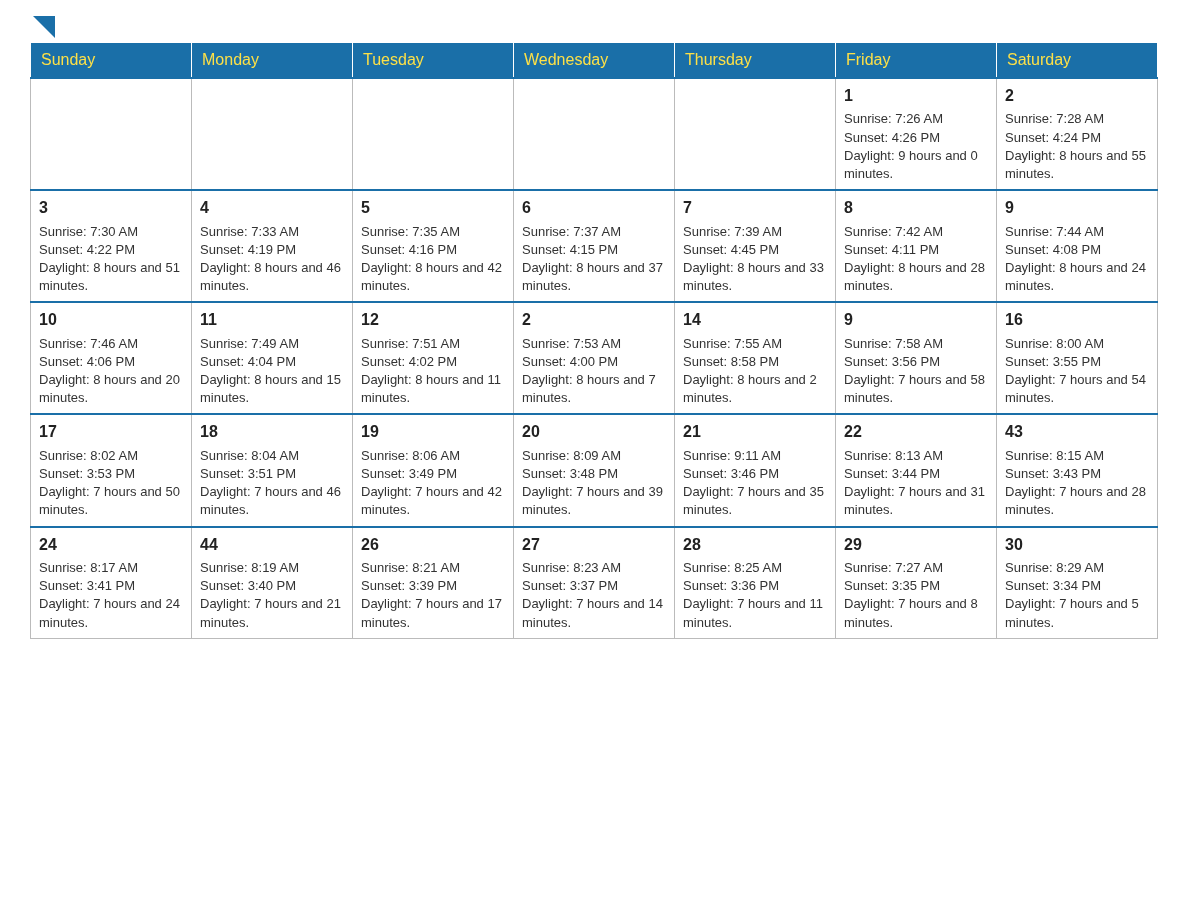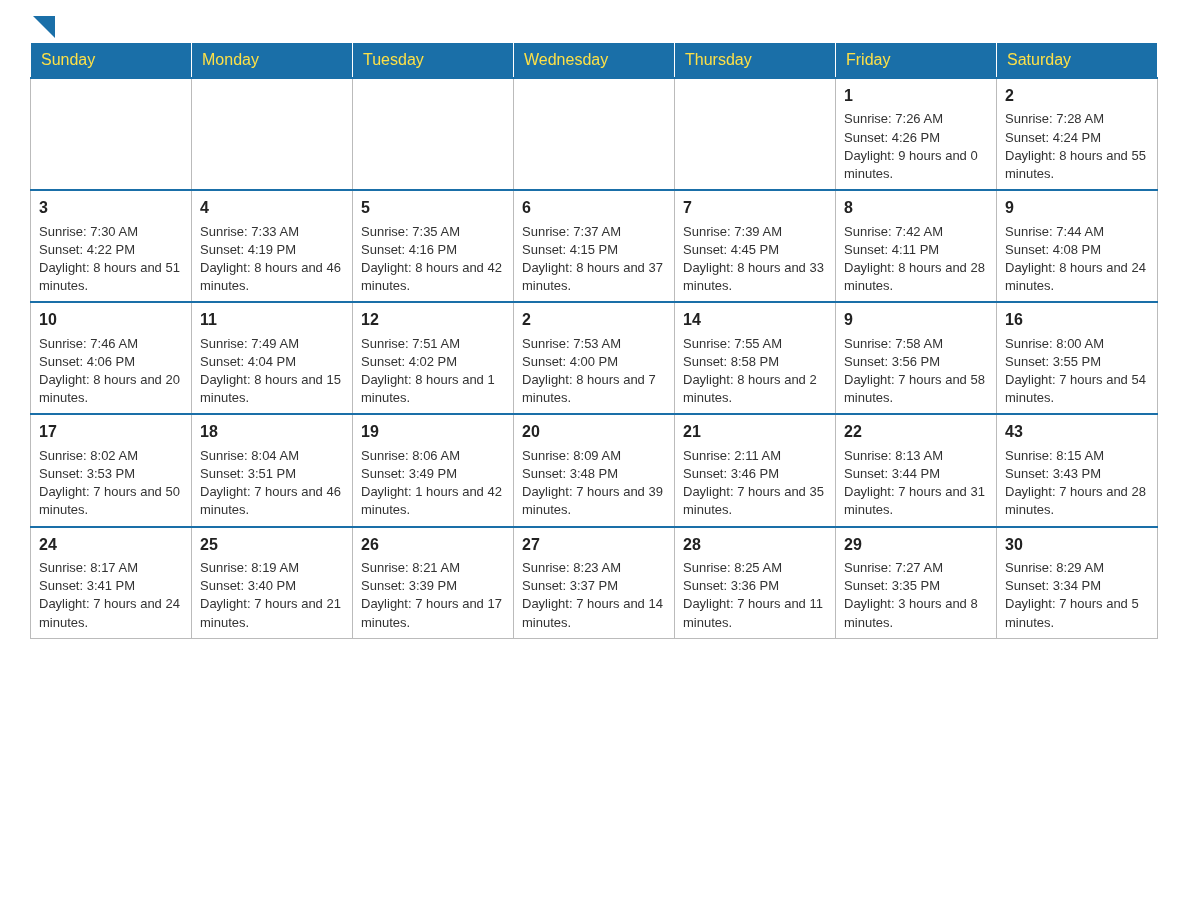--- a/index.html
+++ b/index.html
@@ -197,21 +197,21 @@
         <td>
           <span class="day-num">11</span>
           <div>Sunrise: 7:49 AM</div>
           <div>Sunset: 4:04 PM</div>
           <div>Daylight: 8 hours and 15 minutes.</div>
         </td>
         <td>
           <span class="day-num">12</span>
           <div>Sunrise: 7:51 AM</div>
           <div>Sunset: 4:02 PM</div>
-          <div>Daylight: 8 hours and 1 minutes.</div>
+          <div>Daylight: 8 hours and 11 minutes.</div>
         </td>
         <td>
           <span class="day-num">2</span>
           <div>Sunrise: 7:53 AM</div>
           <div>Sunset: 4:00 PM</div>
           <div>Daylight: 8 hours and 7 minutes.</div>
         </td>
         <td>
           <span class="day-num">14</span>
           <div>Sunrise: 7:55 AM</div>
@@ -241,31 +241,31 @@
         <td>
           <span class="day-num">18</span>
           <div>Sunrise: 8:04 AM</div>
           <div>Sunset: 3:51 PM</div>
           <div>Daylight: 7 hours and 46 minutes.</div>
         </td>
         <td>
           <span class="day-num">19</span>
           <div>Sunrise: 8:06 AM</div>
           <div>Sunset: 3:49 PM</div>
-          <div>Daylight: 1 hours and 42 minutes.</div>
+          <div>Daylight: 7 hours and 42 minutes.</div>
         </td>
         <td>
           <span class="day-num">20</span>
           <div>Sunrise: 8:09 AM</div>
           <div>Sunset: 3:48 PM</div>
           <div>Daylight: 7 hours and 39 minutes.</div>
         </td>
         <td>
           <span class="day-num">21</span>
-          <div>Sunrise: 2:11 AM</div>
+          <div>Sunrise: 9:11 AM</div>
           <div>Sunset: 3:46 PM</div>
           <div>Daylight: 7 hours and 35 minutes.</div>
         </td>
         <td>
           <span class="day-num">22</span>
           <div>Sunrise: 8:13 AM</div>
           <div>Sunset: 3:44 PM</div>
           <div>Daylight: 7 hours and 31 minutes.</div>
         </td>
         <td>
@@ -276,21 +276,21 @@
         </td>
       </tr>
       <tr>
         <td>
           <span class="day-num">24</span>
           <div>Sunrise: 8:17 AM</div>
           <div>Sunset: 3:41 PM</div>
           <div>Daylight: 7 hours and 24 minutes.</div>
         </td>
         <td>
-          <span class="day-num">25</span>
+          <span class="day-num">44</span>
           <div>Sunrise: 8:19 AM</div>
           <div>Sunset: 3:40 PM</div>
           <div>Daylight: 7 hours and 21 minutes.</div>
         </td>
         <td>
           <span class="day-num">26</span>
           <div>Sunrise: 8:21 AM</div>
           <div>Sunset: 3:39 PM</div>
           <div>Daylight: 7 hours and 17 minutes.</div>
         </td>
@@ -303,21 +303,21 @@
         <td>
           <span class="day-num">28</span>
           <div>Sunrise: 8:25 AM</div>
           <div>Sunset: 3:36 PM</div>
           <div>Daylight: 7 hours and 11 minutes.</div>
         </td>
         <td>
           <span class="day-num">29</span>
           <div>Sunrise: 7:27 AM</div>
           <div>Sunset: 3:35 PM</div>
-          <div>Daylight: 3 hours and 8 minutes.</div>
+          <div>Daylight: 7 hours and 8 minutes.</div>
         </td>
         <td>
           <span class="day-num">30</span>
           <div>Sunrise: 8:29 AM</div>
           <div>Sunset: 3:34 PM</div>
           <div>Daylight: 7 hours and 5 minutes.</div>
         </td>
       </tr>
     </tbody>
 </table>

